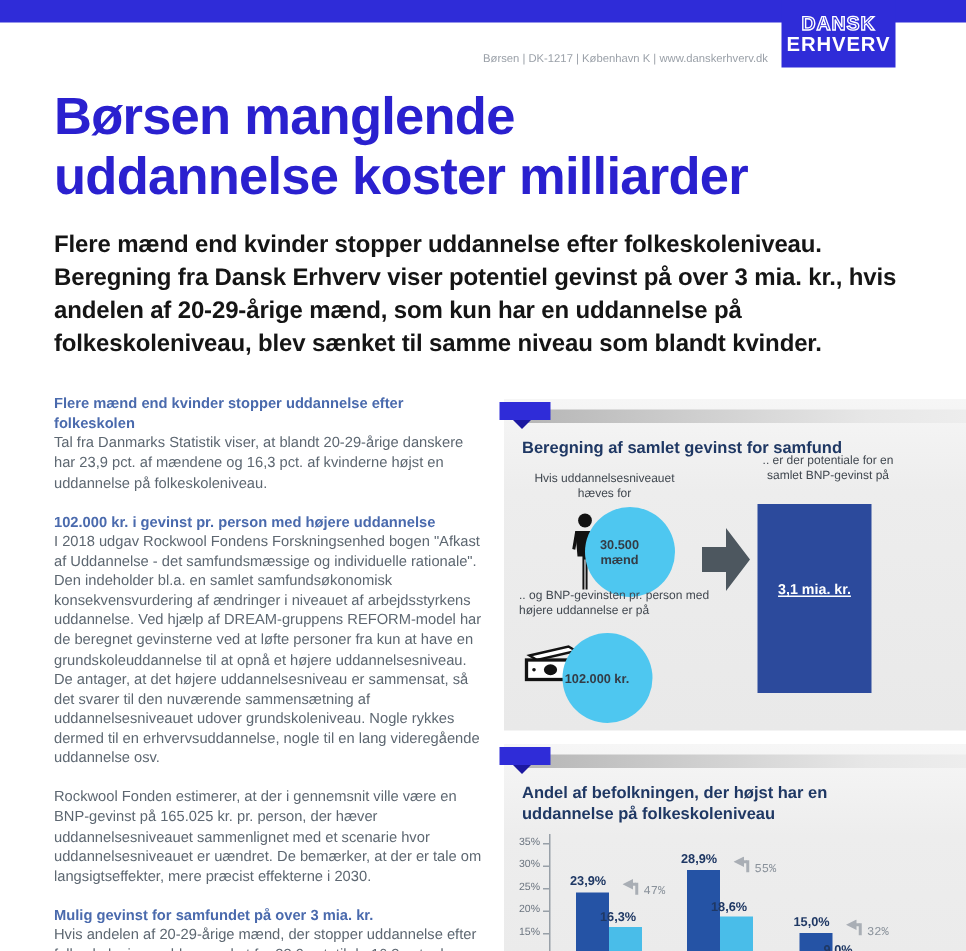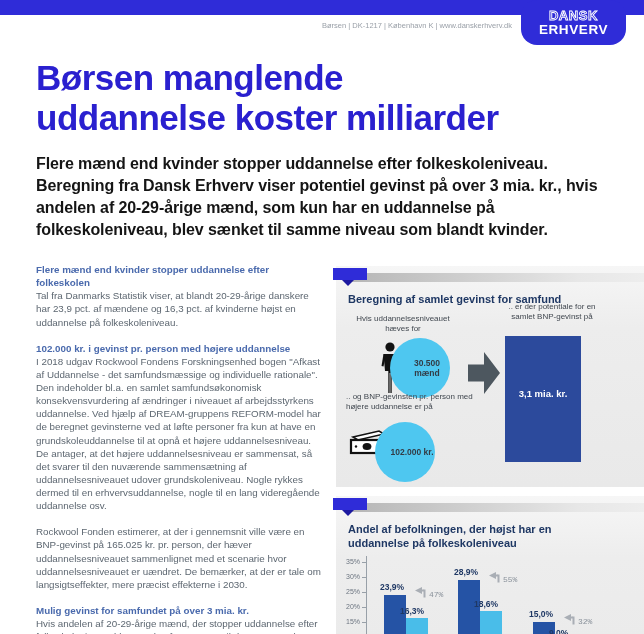--- a/index.html
+++ b/index.html
@@ -5,31 +5,31 @@
   html,body { margin:0; padding:0; }
   .page {
     position:relative; width:644px; height:634px; overflow:hidden;
     background:#ffffff;
     font-family:"Liberation Sans", sans-serif;
     -webkit-font-smoothing:antialiased;
   }
   
   .topbar { position:absolute; left:0; top:0; width:644px; height:15px; background:var(--brand-blue,#2f2cd8); }
   .logo {
-    position:absolute; left:521px; top:0; width:105px; height:45px;
+    position:absolute; left:521px; top:0; width:76px; height:45px;
     background:var(--brand-blue,#2f2cd8); color:#fff; box-sizing:border-box;
-    padding-top:9px; text-align:center; line-height:1.04; letter-spacing:0.6px;border-radius:16px;
+    padding-top:9px; text-align:center; line-height:1.04; letter-spacing:0.6px;
   }
   .logo-dansk { font-size:13px; font-weight:700; color:#fff; }
   @supports ((-webkit-text-stroke:1px #fff)) {
     .logo-dansk { color:transparent; -webkit-text-stroke:0.9px #fff; }
   }
   .logo-erhverv { font-size:13.5px; font-weight:800; }
   .address {
-    position:absolute; left:0; top:21px; width:512px; text-align:right;
+    position:absolute; left:0; top:34px; width:512px; text-align:right;
     font-size:7.5px; color:#9aa0a8;
   }
   
   .title {
     position:absolute; left:36px; top:58px; width:580px;
     color:var(--title-blue,#2a20cf); font-size:35px; font-weight:800;
     line-height:1.15; letter-spacing:-0.5px;
   }
   .lead {
     position:absolute; left:36px; top:153px; width:580px;
@@ -51,32 +51,32 @@
   .box2 { top:496px; height:220px; }
   .strip { position:absolute; left:9px; right:0; top:7px; height:9px;
     background:linear-gradient(to right,#b5b5b5,#e7e7e7 78%,#ededed); }
   .ribbon { position:absolute; left:-3px; top:2px; width:34px; height:12px; background:var(--brand-blue,#2f2cd8); z-index:2; }
   .ribbon::after { content:""; position:absolute; left:9px; top:12px; width:0; height:0;
     border-left:6px solid transparent; border-right:6px solid transparent; border-top:6px solid #1c18a0; }
   .box-title { position:absolute; left:12px; top:26px; width:252px;
     font-size:11px; font-weight:700; color:var(--navy,#1f3864); line-height:1.3; }
   .step-label { position:absolute; font-size:8px; color:#40474f; line-height:1.3; }
   .circle { position:absolute; width:60px; height:60px; border-radius:50%;
-    background:var(--circle-blue,#4ec7f0); display:flex; align-items:center; justify-content:flex-end; }
+    background:var(--circle-blue,#4ec7f0); display:flex; align-items:center; justify-content:flex-start; }
   .circle span { display:block; width:46px; text-align:center; font-size:8.5px; font-weight:700; color:#333c46; line-height:1.2; }
   .person-icon { position:absolute; left:44px; top:76px; }
   .money-icon { position:absolute; left:13px; top:163px; }
   .big-arrow { position:absolute; left:132px; top:86px; width:32px; height:42px;
     background:var(--arrow-gray,#4d575f);
     clip-path:polygon(0 30%, 50% 30%, 50% 0, 100% 50%, 50% 100%, 50% 70%, 0 70%); }
   .result-label { position:absolute; left:160px; top:36px; width:112px; text-align:center;
     font-size:8px; color:#40474f; line-height:1.3; }
   .result-rect { position:absolute; left:169px; top:70px; width:76px; height:126px;
     background:var(--rect-blue,#2c4a9c); color:#fff; font-weight:700; font-size:9.5px;
-    text-align:center; padding-top:52px; box-sizing:border-box; }
+    text-align:center; padding-top:52px; box-sizing:border-box;text-decoration:underline; }
   
   .chart { position:absolute; left:4px; top:56px; width:268px; height:164px; }
   .axis-line { position:absolute; left:26px; top:4px; width:1px; height:160px; background:#98a0a8; }
   .tick-label { position:absolute; width:20px; text-align:right; font-size:7px; color:#6c7580; }
   .tick-mark { position:absolute; left:22px; width:4px; height:1px; background:#98a0a8; }
   .bar { position:absolute; }
   .val-label { position:absolute; font-size:8.5px; font-weight:700; color:var(--navy,#1f3864); white-space:nowrap; }
   .ratio-label { position:absolute; font-size:8px; color:#8a929b; white-space:nowrap;font-family:Liberation Mono, monospace; }
   .ratio-arrow { position:absolute; }
 </style>

